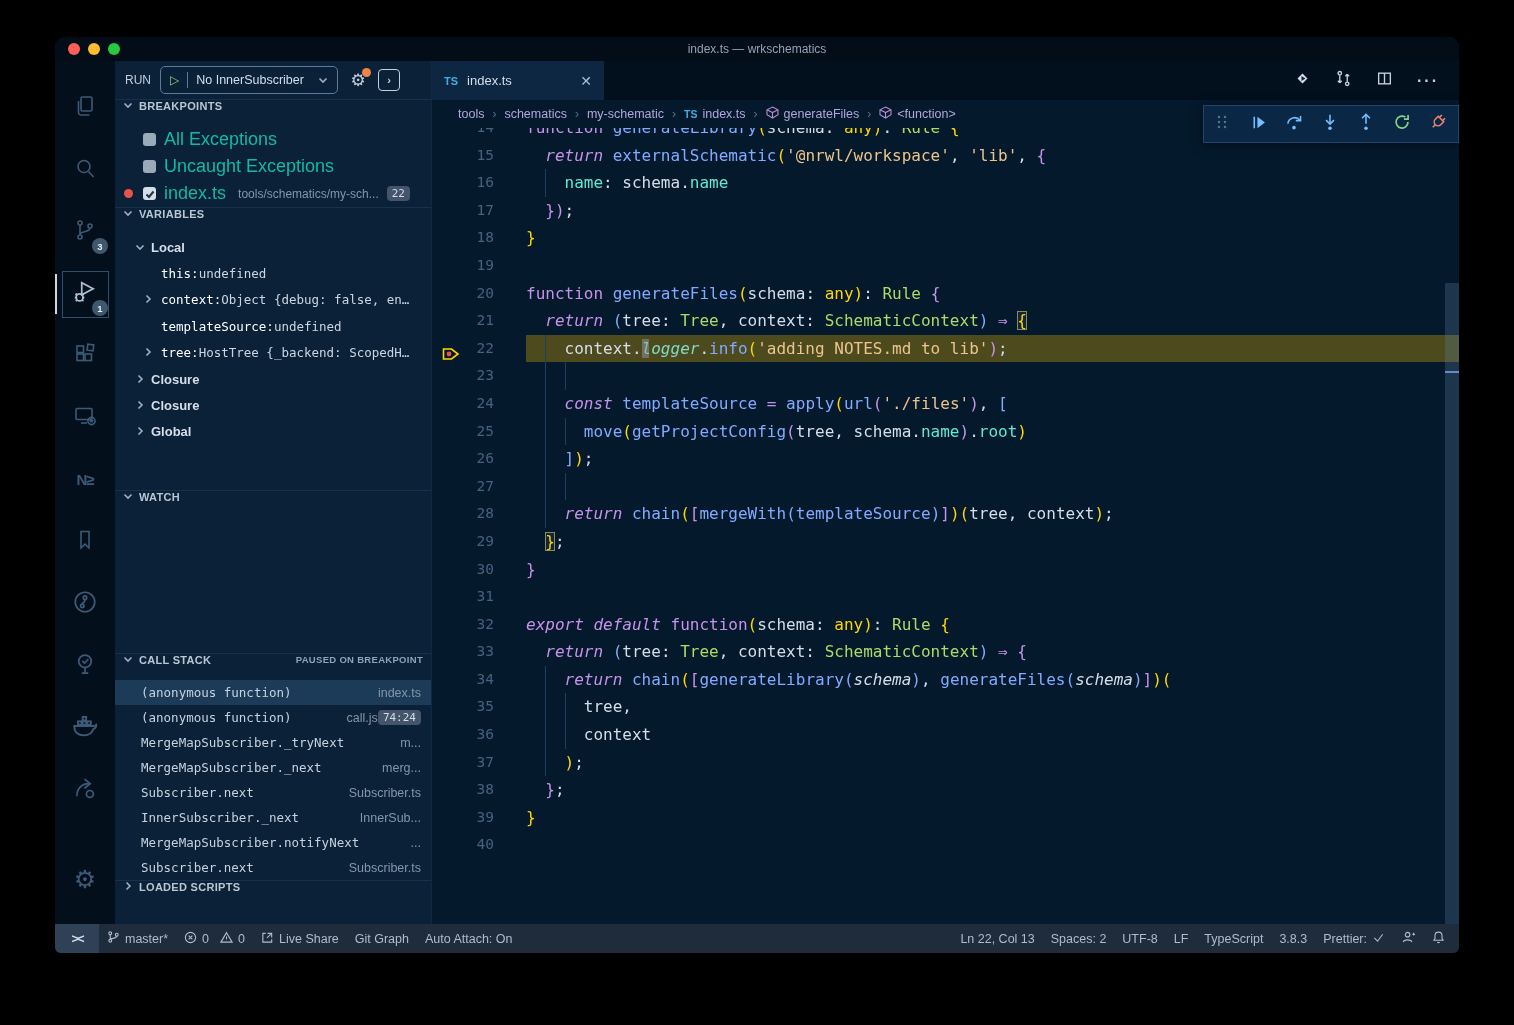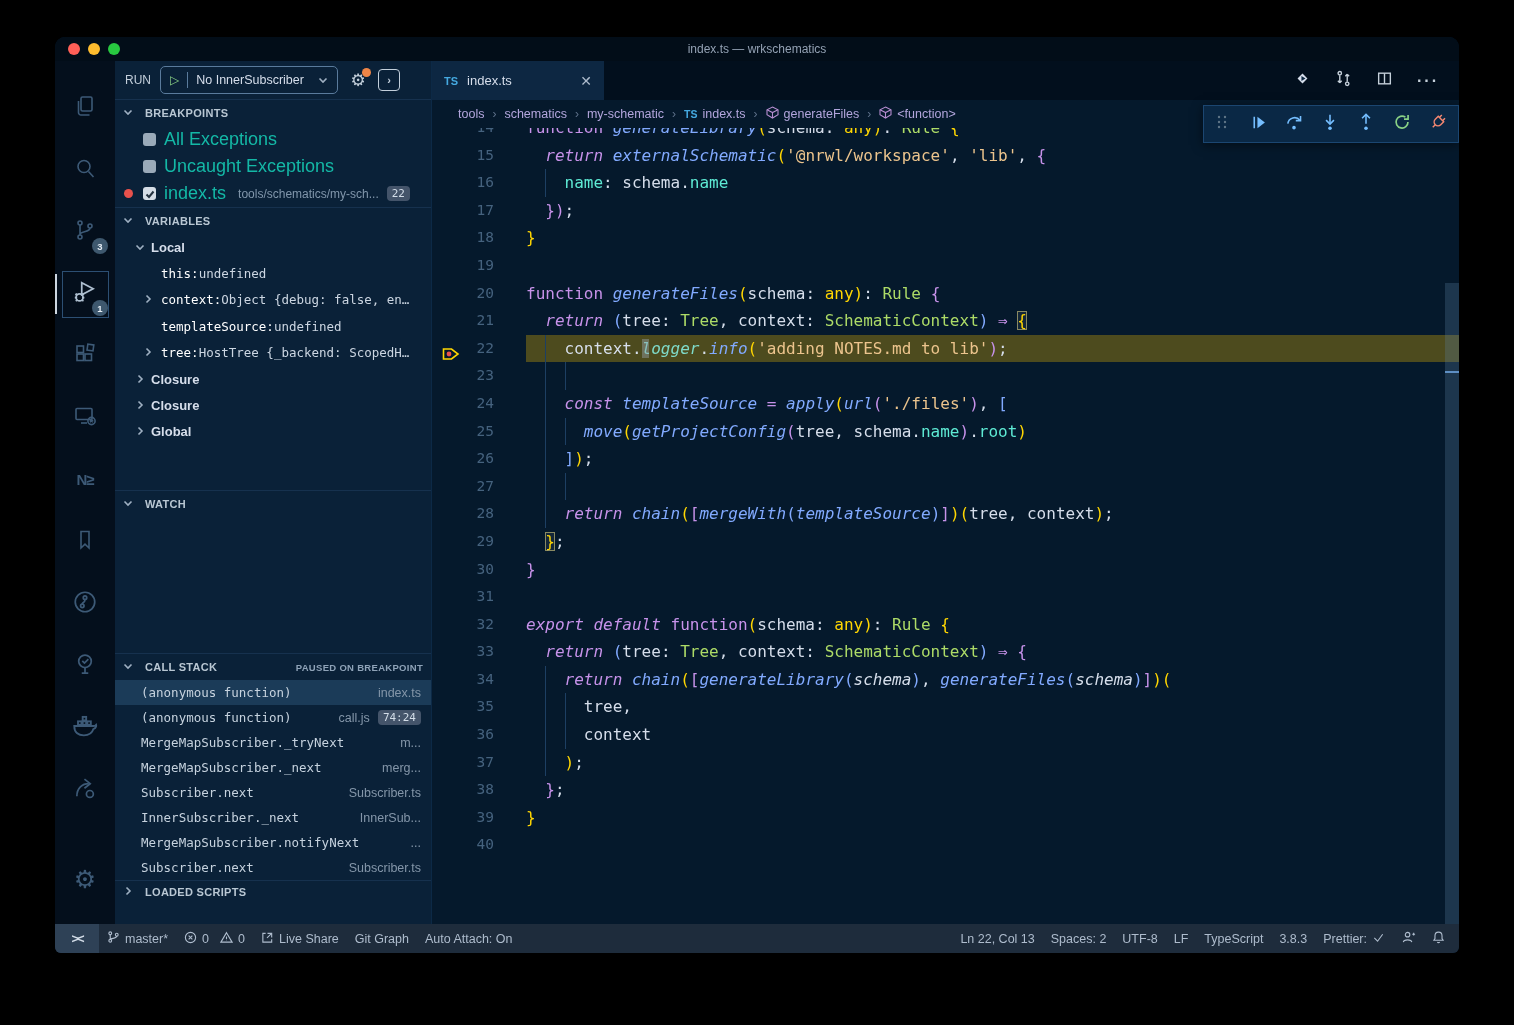--- a/index.html
+++ b/index.html
@@ -32,21 +32,21 @@
   .runlabel{font-size:12px;color:#c3cfdb}
   .rundd{height:26px;border:1px solid #5a7b9c;border-radius:5px;display:flex;align-items:center;padding:0 9px;gap:8px;min-width:158px}
   .ddplay{color:#89d185;font-size:12px}
   .dddiv{width:1px;height:16px;background:#5a7b9c}
   .ddlabel{font-size:12.5px;color:#d6deeb;flex:1}
   .gearwrap{position:relative;width:22px;text-align:center}
   .gearwrap .g{font-size:17px;color:#c3cfdb;font-family:"DejaVu Sans",sans-serif}
   .geardot{position:absolute;right:-2px;top:-2px;width:9px;height:9px;border-radius:50%;background:#ee8547}
   .panelbtn{width:20px;height:20px;border:1.4px solid #c3cfdb;border-radius:4px;display:flex;align-items:center;
     justify-content:center;font-size:11px;color:#c3cfdb;font-weight:bold}
-  .sec-h{height:26px;display:flex;align-items:center;gap:12px;padding:0 8px;font-size:11px;font-weight:bold;
+  .sec-h{height:26px;display:flex;align-items:flex-start;gap:6px;padding:0 8px;font-size:11px;font-weight:bold;
     color:#b9c7d3;border-top:1px solid #16314e;flex:none;letter-spacing:.3px}
   .chev svg{stroke:#9fb0c2;fill:none;stroke-width:1.6}
   .chev.col svg{transform:rotate(-90deg)}
   .cs-status{margin-left:auto;font-size:9.5px;color:#8fa3b8;font-weight:bold;letter-spacing:.3px}
   .bp-row{height:27px;display:flex;align-items:center;padding-left:28px;gap:8px;flex:none;position:relative}
   .bp-dot{position:absolute;left:9px;top:9px;width:9px;height:9px;border-radius:50%;background:#e8514c}
   .cb{width:13px;height:13px;border-radius:3px;background:#9aaab9;flex:none;display:flex;align-items:center;justify-content:center}
   .cb.checked{background:#d5dde6}
   .cb svg{stroke:#24323f;fill:none;stroke-width:2}
   .bp-label{font-size:18px;color:#14b8a6}
@@ -54,21 +54,21 @@
   .badge{background:#44546a;color:#d3dde8;font-size:11px;padding:1px 5px;border-radius:4px;
     font-family:"DejaVu Sans Mono",monospace;flex:none}
   .scope-row{height:26px;display:flex;align-items:center;gap:6px;padding-left:20px;font-size:13px;font-weight:bold;color:#d6deeb;flex:none}
   .var-row{height:26.5px;display:flex;align-items:center;padding-left:46px;flex:none;position:relative;
     font-family:"DejaVu Sans Mono",monospace;font-size:12.5px;white-space:nowrap;overflow:hidden}
   .var-row .tw{position:absolute;left:28px}
   .vname{color:#ffffff}
   .vval{color:#ccd6e2}
   .var-spacer{height:46px;flex:none}
   .watch-body{height:136px;flex:none}
-  .cs-row{height:25px;display:flex;align-items:center;padding:0 10px 0 26px;flex:none;gap:8px}
+  .cs-row{height:25px;display:flex;align-items:center;padding:0 10px 0 26px;flex:none;}
   .cs-row.selected{background:#1b3b58}
   .cs-fn{font-family:"DejaVu Sans Mono",monospace;font-size:12.5px;color:#c6d2de;white-space:nowrap;overflow:hidden}
   .cs-file{margin-left:auto;color:#8496a9;font-size:12.5px;white-space:nowrap;flex:none}
   
   .editorcol{flex:1;display:flex;flex-direction:column;min-width:0;position:relative;background:#05192c}
   .tabstrip{height:39px;background:#020f1d;display:flex;align-items:stretch;flex:none}
   .tab{width:148px;background:#0d2742;display:flex;align-items:center;gap:9px;padding:0 12px;flex:none}
   .tab-ts{color:#45a9e0;font-weight:bold;font-size:11px}
   .tab-label{font-size:13px;color:#d6deeb}
   .tab-close{margin-left:auto;color:#aebccd;font-size:14px}
@@ -85,21 +85,21 @@
   .line{height:27.6px;display:flex;position:relative;
     font-family:"DejaVu Sans Mono","Liberation Mono",monospace;font-size:16px;line-height:27.6px;white-space:pre}
   .ln{width:62px;text-align:right;color:#45627e;font-size:14.5px;flex:none}
   .codetext{margin-left:32px;flex:1;height:27.6px}
   .line.cur .codetext{background:#4d4b1e}
   .guide{position:absolute;top:0;width:1px;height:27.6px;background:#1d3f63}
   .cursorbar{position:absolute;top:4px;width:7px;height:19px;background:rgba(150,162,172,.45)}
   .bparrow{position:absolute;left:10px;top:7px}
   .t-kw{color:#c792ea;font-style:italic}
   .t-kp{color:#c792ea}
-  .t-fn{color:#82aaff;font-style:italic}
+  .t-fn{color:#82aaff;}
   .t-ty{color:#addb67}
   .t-gr{color:#5eead4}
   .t-tl{color:#7fdbca;font-style:italic}
   .t-st{color:#ecc48d}
   .t-pl{color:#d6deeb}
   .t-pi{color:#d6deeb;font-style:italic}
   .t-y{color:#ffd602}
   .t-m{color:#c792ea}
   .t-b{color:#82aaff}
   .t-ar{color:#c792ea}

